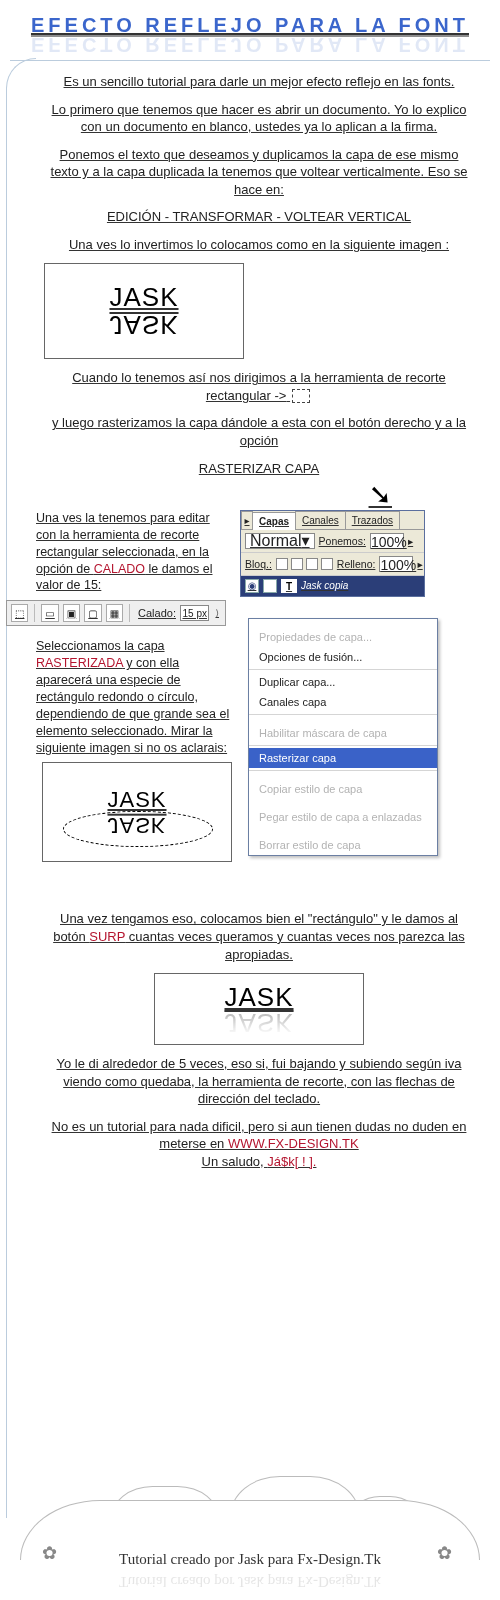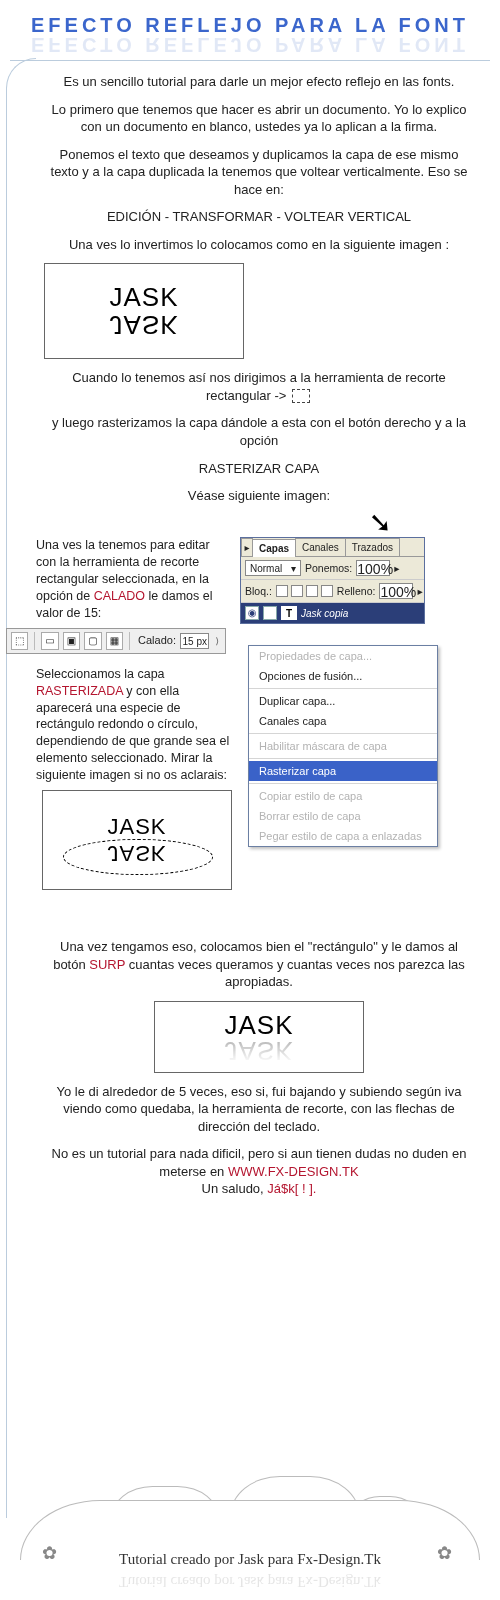--- a/index.html
+++ b/index.html
@@ -10,20 +10,21 @@
     font-size: 13px;
     color: #333;
     position: relative;
   }
   .page {
     width: 500px;
     min-height: 1600px;
     background: #fff;
     position: relative;
     padding-bottom: 80px;
+    text-decoration: underline;
   }
 
   
   .title-wrap {
     text-align: center;
     padding: 14px 0 4px 0;
     border-bottom: 1px solid #bcd;
     margin: 0 10px 12px 10px;
   }
   .title-main {
@@ -142,21 +143,21 @@
     background:#ece9d8; margin-right:-1px; font-size:10px;
   }
   .panel-tab.active { background:#fff; font-weight:bold; position:relative; top:1px;}
   .panel-tab.tiny { width:12px; padding:3px 0; text-align:center;}
   .panel-row {
     display:flex; align-items:center; padding:3px 4px; gap:4px;
     border-bottom:1px solid #ccc; background:#ece9d8;
   }
   .drop {
     border:1px solid #888; background:#fff; height:16px;
-    display:flex; align-items:center; padding:0 4px; font-size:10px;
+    display:flex; align-items:center; padding:0 4px; font-size:16px;
     min-width:56px; justify-content:space-between;
   }
   .pct {
     border:1px solid #888; background:#fff; width:34px; height:16px;
     font-size:14px; text-align:center; line-height:16px;
   }
   .mini-icons { display:flex; gap:3px; }
   .mini-icons span{ width:12px;height:12px;border:1px solid #888;background:#fff;display:inline-block;}
   .layer-strip {
     background:#2b3e78; color:#fff; height:20px;
@@ -169,21 +170,21 @@
   
   .ctx {
     position:absolute; left:8px; top:108px;
     width: 190px;
     background:#fff; border:1px solid #6b7fa3;
     box-shadow: 2px 2px 3px rgba(0,0,0,.25);
     font-size:11px; color:#222;
     z-index:5;
   }
   .ctx .item { padding:4px 10px; }
-  .ctx .item.disabled { color:#b3b3b3; }
+  .ctx .item.disabled { color:#b3b3b3;margin-top:8px; }
   .ctx .sep { height:1px; background:#d5d5d5; margin:2px 0;}
   .ctx .item.sel { background:#3a62c8; color:#fff; }
 
   
   .left p { margin-bottom:6px; }
 
   
   .sample-box2 {
     width: 190px; height: 100px;
     border:1px solid #666; background:#fff;
@@ -267,21 +268,20 @@
       <div class="stylized">JASK</div>
       <div class="stylized flip">JASK</div>
     </div>
 
     <p class="c">
       <span>Cuando lo tenemos así nos dirigimos a la herramienta de recorte rectangular -&gt;</span>
       <span class="crop-icon"></span>
     </p>
     <p class="c">y luego rasterizamos la capa dándole a esta con el botón derecho y a la opción</p>
     <p class="c hl">RASTERIZAR CAPA</p>
-    <p class="c">Véase siguiente imagen:</p>
     <div class="arrow-down">➘</div>
 
     <div class="split">
       <div class="left">
         <p>
           <span>Una ves la tenemos para editar con la herramienta de recorte rectangular seleccionada, en la opción de </span><span class="hl2">CALADO</span><span> le damos el valor de 15:</span>
         </p>
 
         <div class="calado-bar">
           <div class="tb-btn">⬚</div>
@@ -349,22 +349,22 @@
           <div class="item">Opciones de fusión...</div>
           <div class="sep"></div>
           <div class="item">Duplicar capa...</div>
           <div class="item">Canales capa</div>
           <div class="sep"></div>
           <div class="item disabled">Habilitar máscara de capa</div>
           <div class="sep"></div>
           <div class="item sel">Rasterizar capa</div>
           <div class="sep"></div>
           <div class="item disabled">Copiar estilo de capa</div>
+          <div class="item disabled">Pegar estilo de capa a enlazadas</div>
           <div class="item disabled">Borrar estilo de capa</div>
-          <div class="item disabled">Pegar estilo de capa a enlazadas</div>
         </div>
       </div>
     </div>
 
     <p class="c" style="margin-top:40px">
       <span>Una vez tengamos eso, colocamos bien el "rectángulo" y le damos al botón </span><span class="hl2">SURP</span><span> cuantas veces queramos y cuantas veces nos parezca las apropiadas.</span>
     </p>
 
     <div class="sample-box3">
       <div class="stylized">JASK</div>

